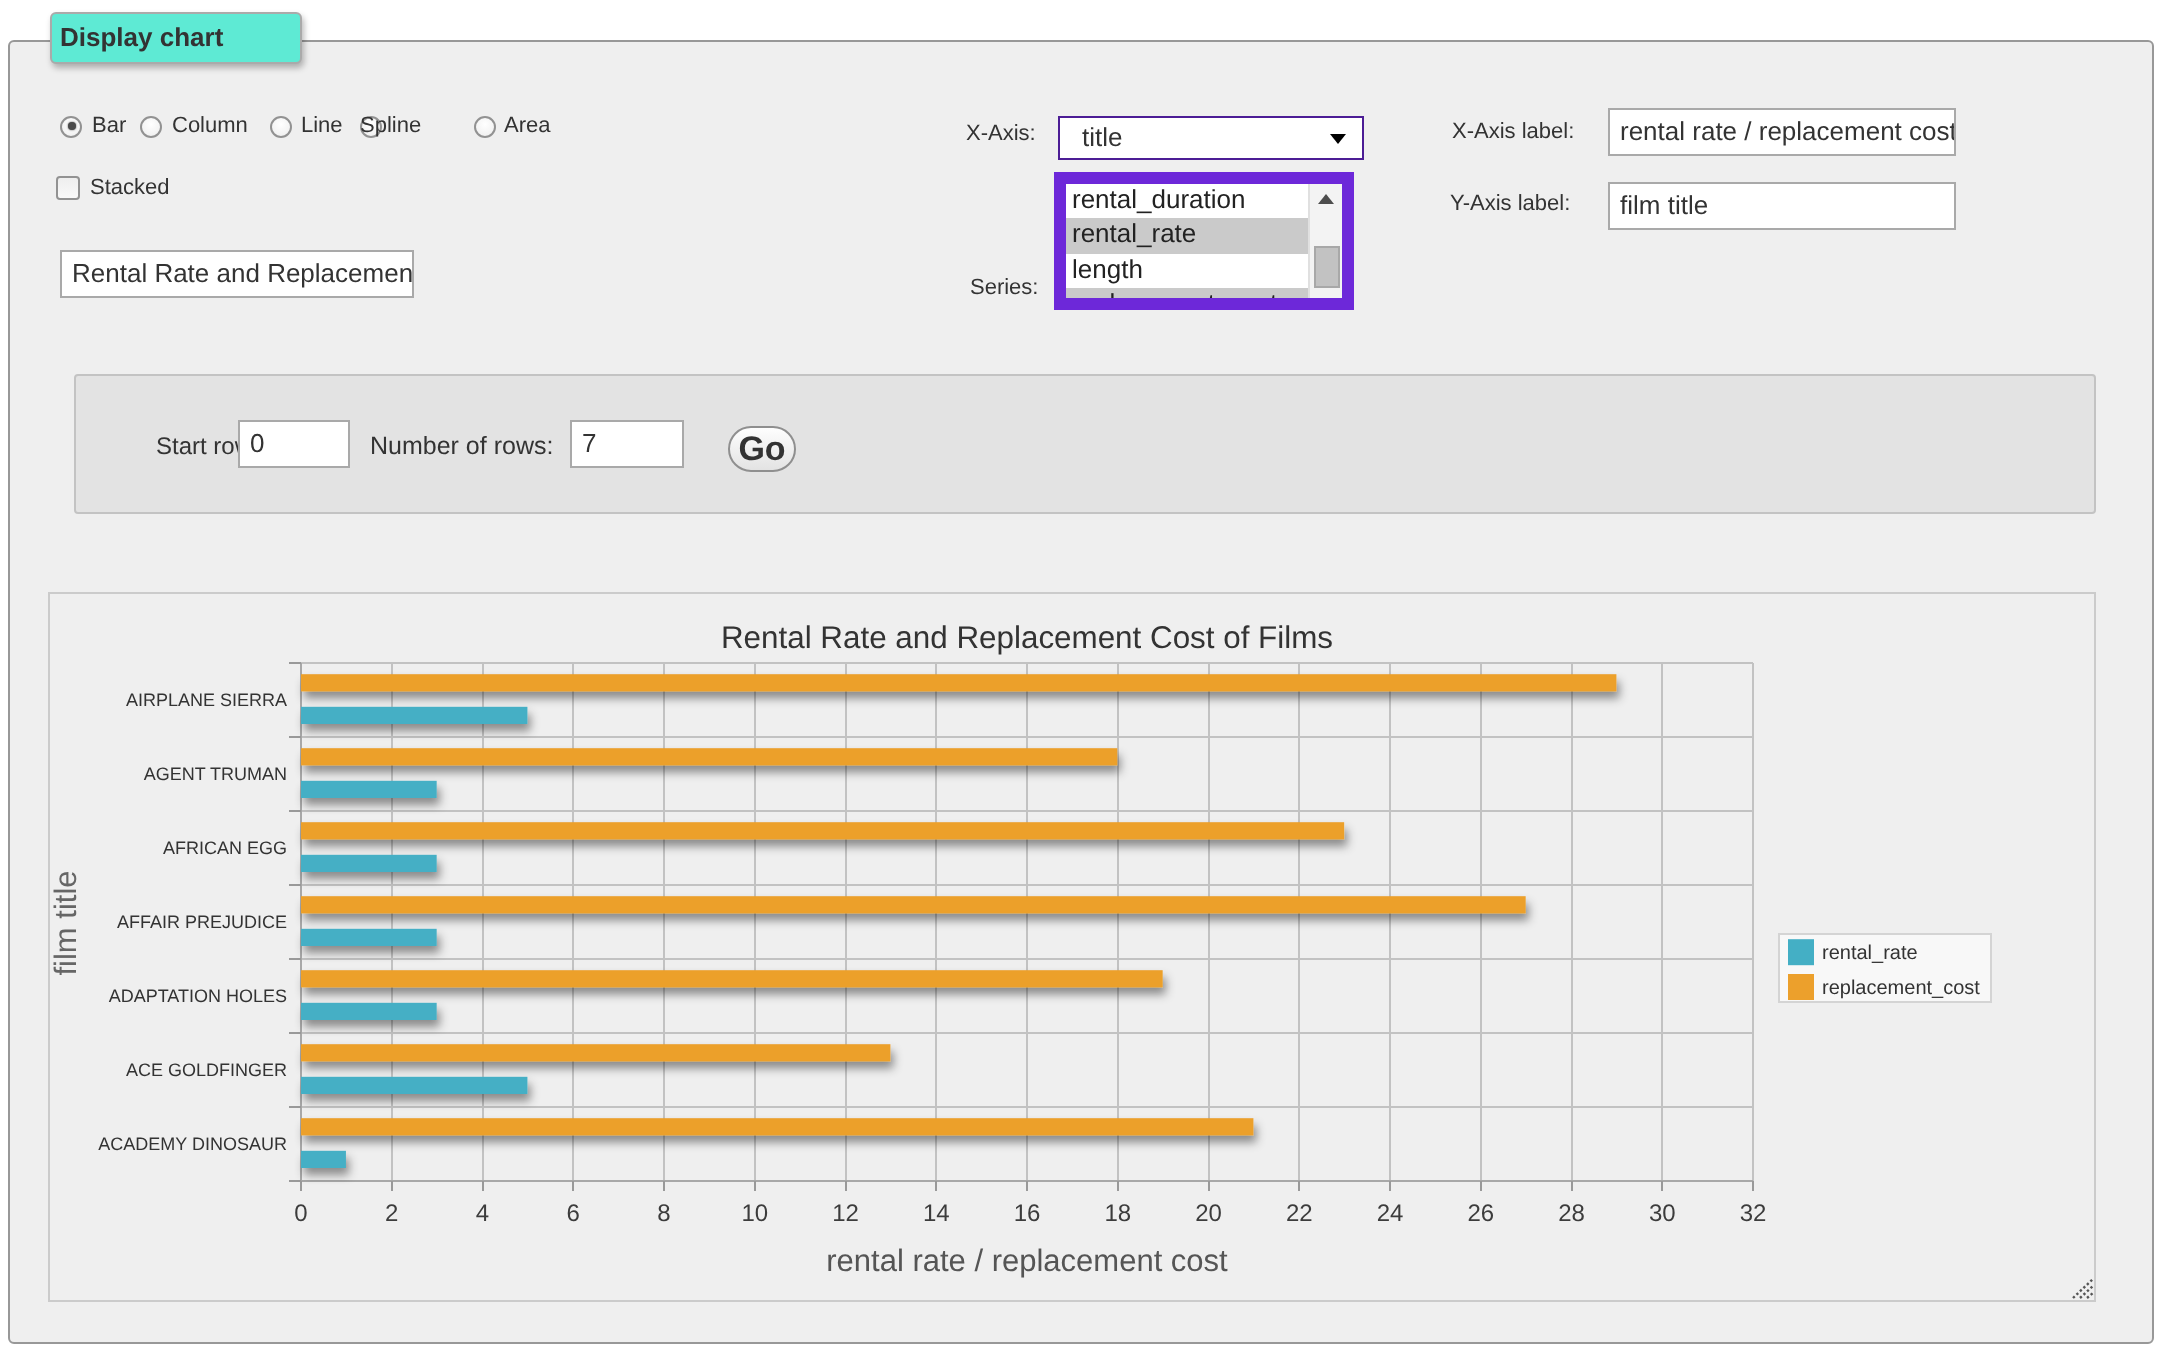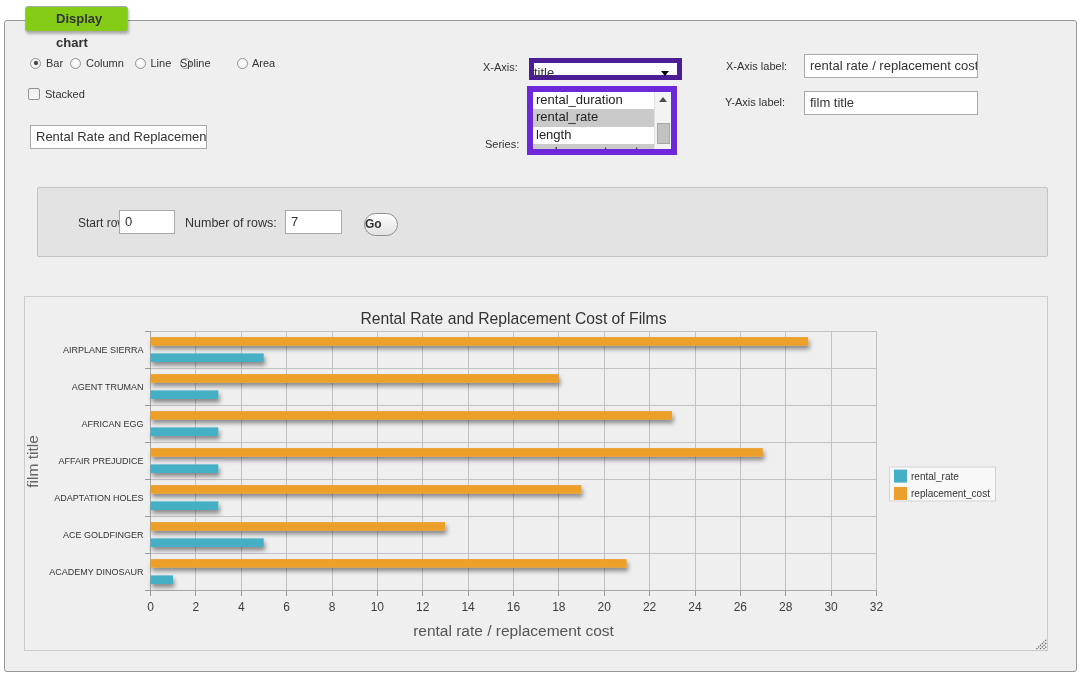--- a/index.html
+++ b/index.html
@@ -1,36 +1,36 @@
 <!DOCTYPE html>
 <html><head>
 <meta charset="utf-8">
 <style>
 html,body{margin:0;padding:0;}
 body{width:1081px;height:681px;background:#fff;font-family:"Liberation Sans",sans-serif;position:relative;overflow:hidden;}
 .abs{position:absolute;}
 #fieldset{left:4px;top:20px;width:1071px;height:650px;background:#efefef;border:1px solid #989898;border-radius:3px;}
-#legendbox{left:25px;top:6px;width:103px;height:26px;box-sizing:border-box;background:#84cc16;border:1px solid #aaa;border-radius:3px;box-shadow:1px 2px 3px rgba(0,0,0,0.28);font-weight:bold;font-size:13px;color:#333;line-height:24px;padding-left:30px;}
+#legendbox{left:25px;top:6px;width:126px;height:26px;box-sizing:border-box;background:#5eead4;border:1px solid #aaa;border-radius:3px;box-shadow:1px 2px 3px rgba(0,0,0,0.28);font-weight:bold;font-size:13px;color:#333;line-height:24px;padding-left:4px;}
 .lbl{font-size:11px;color:#333;}
 .radio{width:11px;height:11px;border:1px solid #929292;border-radius:50%;background:#f6f6f6;background:radial-gradient(circle at 50% 35%,#ffffff 0%,#ededed 100%);box-sizing:border-box;}
 .radio.checked::after{content:"";position:absolute;left:2.5px;top:2.5px;width:4px;height:4px;border-radius:50%;background:#4a4a4a;box-shadow:0 0 1px #4a4a4a;}
 .checkbox{width:12px;height:12px;border:1px solid #929292;border-radius:2px;background:linear-gradient(#eee,#f9f9f9);box-sizing:border-box;}
 .tinput{background:#fff;border:1px solid #a9a9a9;box-sizing:border-box;font-size:13px;color:#333;line-height:22px;padding-left:5px;white-space:nowrap;overflow:hidden;}
-#xsel{left:529px;top:58px;width:153px;height:22px;background:#fff;border:5px solid #4c1d95;box-sizing:border-box;font-size:13px;color:#333;line-height:20px;padding-left:0;}
+#xsel{left:529px;top:58px;width:153px;height:22px;background:#fff;border:1px solid #4c1d95;box-sizing:border-box;font-size:13px;color:#333;line-height:20px;padding-left:11px;}
 #xsel .arr{position:absolute;right:8px;top:8px;width:0;height:0;border-left:4px solid transparent;border-right:4px solid transparent;border-top:5px solid #000;}
 #listbox{left:527px;top:86px;width:150px;height:69px;background:#fff;border:6px solid #6d28d9;box-sizing:border-box;overflow:hidden;}
 #listbox .item{height:17.25px;font-size:13px;color:#222;line-height:16.5px;padding-left:3px;white-space:nowrap;}
 #listbox .sel{background:#cacaca;}
 #scroll{position:absolute;right:0;top:0;width:16px;height:67px;background:#f3f3f3;border-left:1px solid #e0e0e0;}
 .sbtn{position:absolute;left:0;width:16px;height:15px;}
 .sarr{position:absolute;left:4px;width:0;height:0;border-left:4px solid transparent;border-right:4px solid transparent;}
 #thumb{position:absolute;left:1.5px;top:31px;width:13px;height:21px;background:#c2c2c2;border:1px solid #a8a8a8;box-sizing:border-box;}
 #panel{left:37px;top:187px;width:1011px;height:70px;background:#e3e3e3;border:1px solid #c3c3c3;box-sizing:border-box;border-radius:2px;}
 .pinput{position:absolute;top:210px;height:24px;background:#fff;border:1px solid #a9a9a9;box-sizing:border-box;font-size:13px;color:#333;line-height:22px;padding-left:5px;}
-#gobtn{left:364px;top:213px;width:34px;height:23px;border:1px solid #8f8f8f;border-radius:12px;background:linear-gradient(#fefefe,#e3e3e3);box-sizing:border-box;font-size:12px;font-weight:bold;color:#333;text-align:left;line-height:21px;}
+#gobtn{left:364px;top:213px;width:34px;height:23px;border:1px solid #8f8f8f;border-radius:12px;background:linear-gradient(#fefefe,#e3e3e3);box-sizing:border-box;font-size:17px;font-weight:bold;color:#333;text-align:center;line-height:21px;}
 #chart{left:24px;top:296px;width:1024px;height:355px;background:#efefef;border:1px solid #cbcbcb;box-sizing:border-box;}
 </style>
 </head>
 <body>
 <div class="abs" id="fieldset"></div>
 <div class="abs" id="legendbox">Display chart</div>
 
 <div class="abs radio checked" style="left:30px;top:57.5px;"></div>
 <div class="abs lbl" style="left:46px;top:57px;">Bar</div>
 <div class="abs radio" style="left:70px;top:57.5px;"></div>

